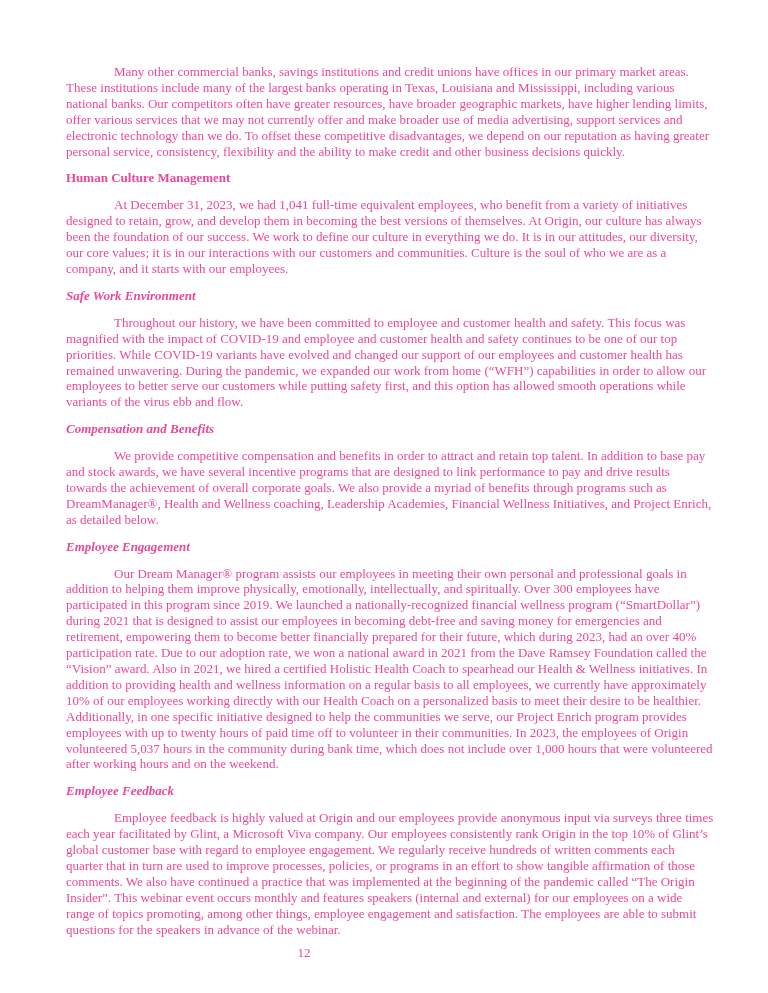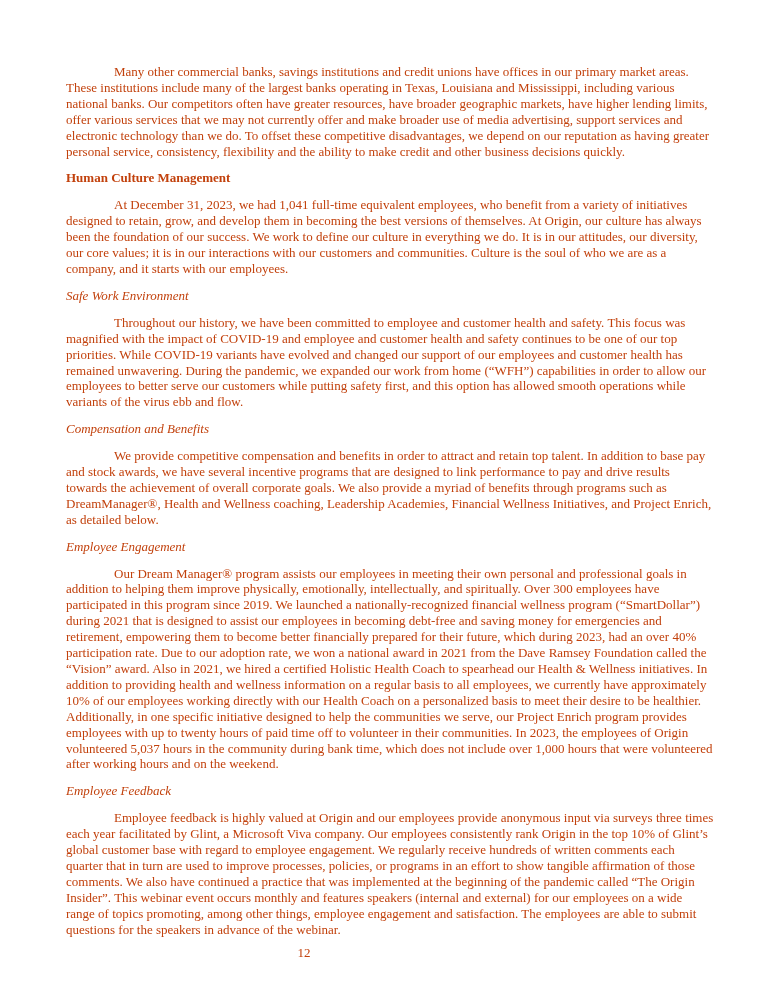--- a/index.html
+++ b/index.html
@@ -10,35 +10,35 @@
   .page {
     position: relative;
     width: 768px;
     height: 993px;
     background: #ffffff;
     box-sizing: border-box;
     padding: 64px 54px 0 66px;
     font-family: "Liberation Serif", "DejaVu Serif", serif;
     font-size: 13px;
     line-height: 15.9px;
-    color: #c2410c;
+    color: #ec4899;
     overflow: hidden;
   }
   .para {
     margin: 0 0 11px 0;
     text-indent: 48px;
     text-align: left;
   }
   .heading-bold {
     margin: 0 0 11px 0;
     font-weight: bold;
   }
   .heading-bold-italic {
     margin: 0 0 11px 0;
-    font-weight: normal;
+    font-weight: bold;
     font-style: italic;
   }
   .page-number {
     position: absolute;
     bottom: 32px;
     left: 0;
     width: 608px;
     text-align: center;
     font-size: 13px;
   }

